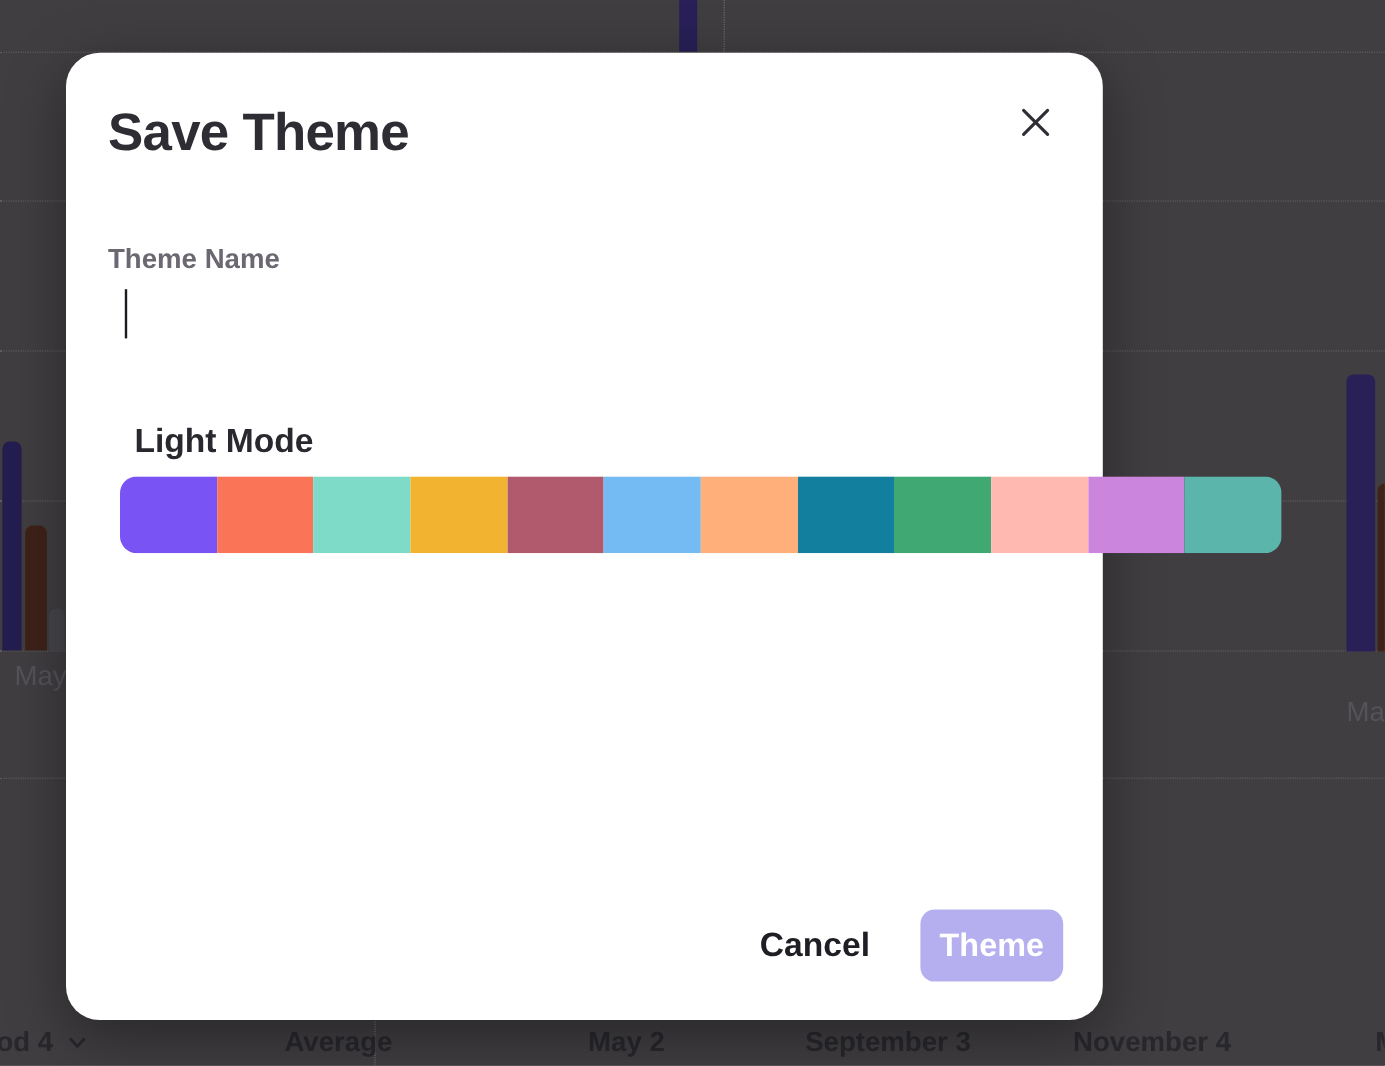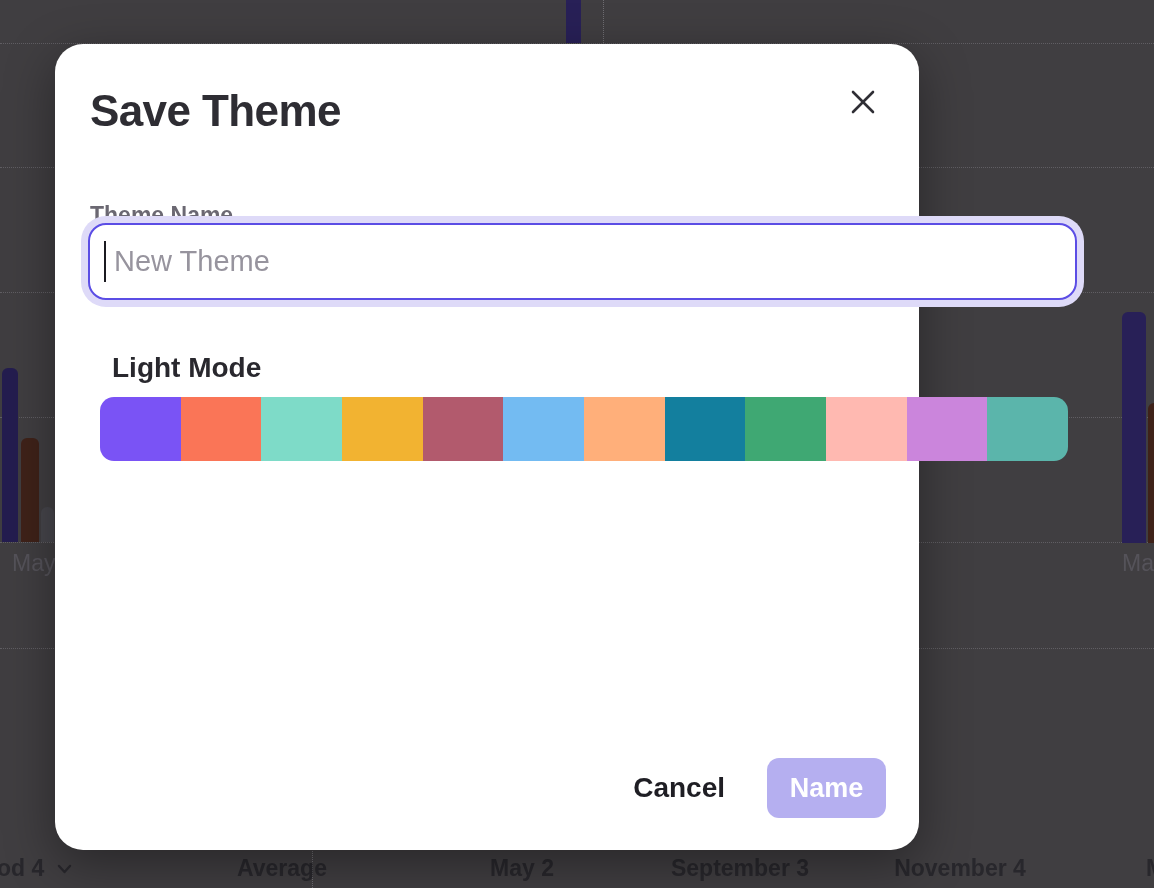--- a/index.html
+++ b/index.html
@@ -117,21 +117,21 @@
     <div class="bg-bar" style="left: 566px; top: 0px; width: 15px; height: 43px; border-radius: 0px; background: rgb(40, 32, 87);"></div>
 
     <div class="bg-bar" style="left: 2px; top: 368px; width: 16px; height: 174px; background: rgb(36, 29, 79);"></div>
     <div class="bg-bar" style="left: 21px; top: 438px; width: 18px; height: 104px; background: rgb(63, 34, 25);"></div>
     <div class="bg-bar" style="left: 41px; top: 507px; width: 13px; height: 35px; background: rgb(71, 70, 76);"></div>
 
     <div class="bg-bar" style="left: 1122px; top: 312px; width: 24px; height: 231px; background: rgb(40, 32, 87);"></div>
     <div class="bg-bar" style="left: 1148px; top: 403px; width: 10px; height: 140px; border-radius: 6px 0px 0px; background: rgb(63, 34, 25);"></div>
 
     <div class="axis-label" style="left:12px;  top:550px">May</div>
-    <div class="axis-label" style="left:1122px; top:550px">Ma</div>
+    <div class="axis-label" style="left:1122px; top:580px">Ma</div>
 
     <div class="x-label" style="left:-3px">od 4</div>
     <svg class="bg-chevron" style="left:57px" width="15" height="10" viewBox="0 0 15 10">
       <polyline points="2,2 7.5,8 13,2" fill="none" stroke="#28272C" stroke-width="2.4" stroke-linecap="round" stroke-linejoin="round"></polyline>
     </svg>
     <div class="x-label centered" style="left:282px">Average</div>
     <div class="x-label centered" style="left:522px">May 2</div>
     <div class="x-label centered" style="left:740px">September 3</div>
     <div class="x-label centered" style="left:960px">November 4</div>
     <div class="x-label" style="left:1146px">M</div>
@@ -143,21 +143,20 @@
 
     <button class="close-btn">
       <svg width="28" height="28" viewBox="0 0 28 28">
         <line x1="4" y1="4" x2="24" y2="24" stroke="#2F2E35" stroke-width="2.6" stroke-linecap="round"></line>
         <line x1="24" y1="4" x2="4" y2="24" stroke="#2F2E35" stroke-width="2.6" stroke-linecap="round"></line>
       </svg>
     </button>
 
     <div class="field-label">Theme Name</div>
 
-    <input class="theme-input" type="text" placeholder="New Theme" value="" style="">
     <div class="caret"></div>
 
     <div class="section-label-light">Light Mode</div>
     <div class="palette-row palette-light">
         <div class="swatch" style="background: rgb(122, 83, 245);"></div>
         <div class="swatch" style="background: rgb(250, 117, 87);"></div>
         <div class="swatch" style="background: rgb(126, 219, 200);"></div>
         <div class="swatch" style="background: rgb(242, 179, 49);"></div>
         <div class="swatch" style="background: rgb(178, 90, 109);"></div>
         <div class="swatch" style="background: rgb(115, 187, 242);"></div>
@@ -166,17 +165,17 @@
         <div class="swatch" style="background: rgb(63, 168, 115);"></div>
         <div class="swatch" style="background: rgb(255, 185, 177);"></div>
         <div class="swatch" style="background: rgb(203, 133, 220);"></div>
         <div class="swatch" style="background: rgb(91, 181, 171);"></div>
       </div>
 
 
 
     <div class="footer">
       <button class="cancel-btn">Cancel</button>
-      <button class="share-btn" style="background: rgb(181, 175, 240);">Name</button>
+      <button class="share-btn" style="background: rgb(181, 175, 240);">Theme</button>
     </div>
 
   </div>
 </div>
 
 </body></html>

